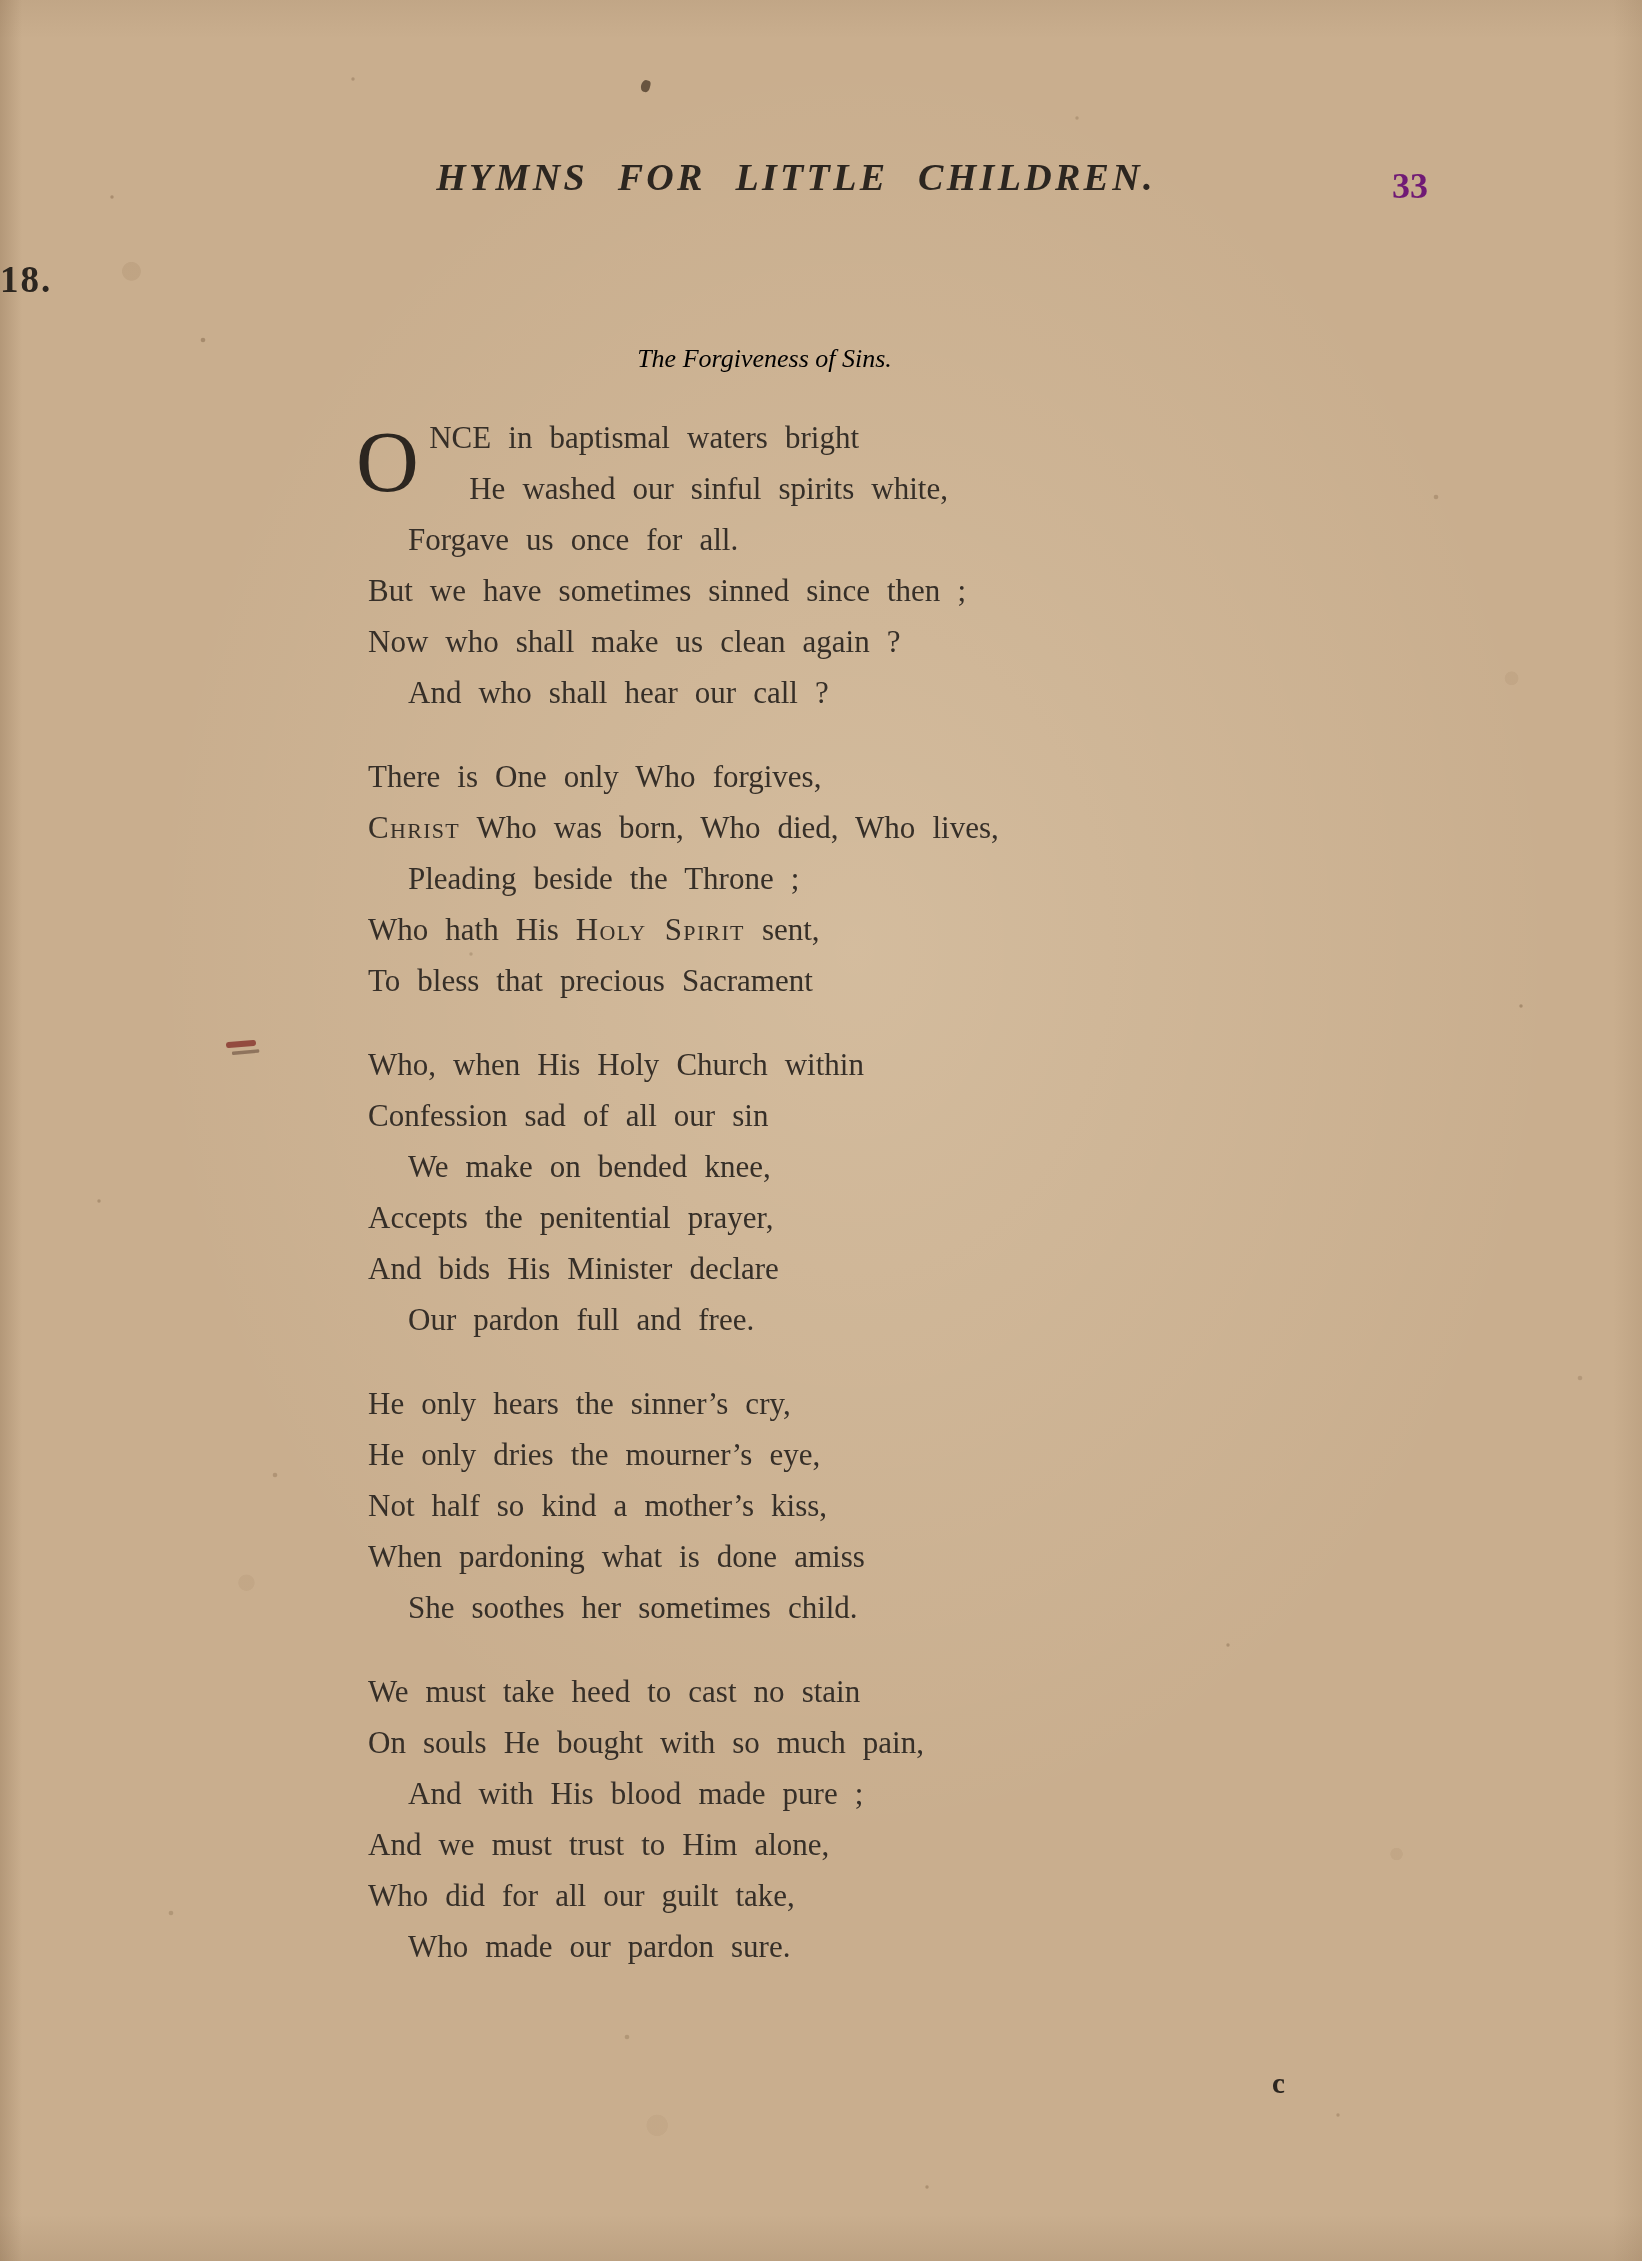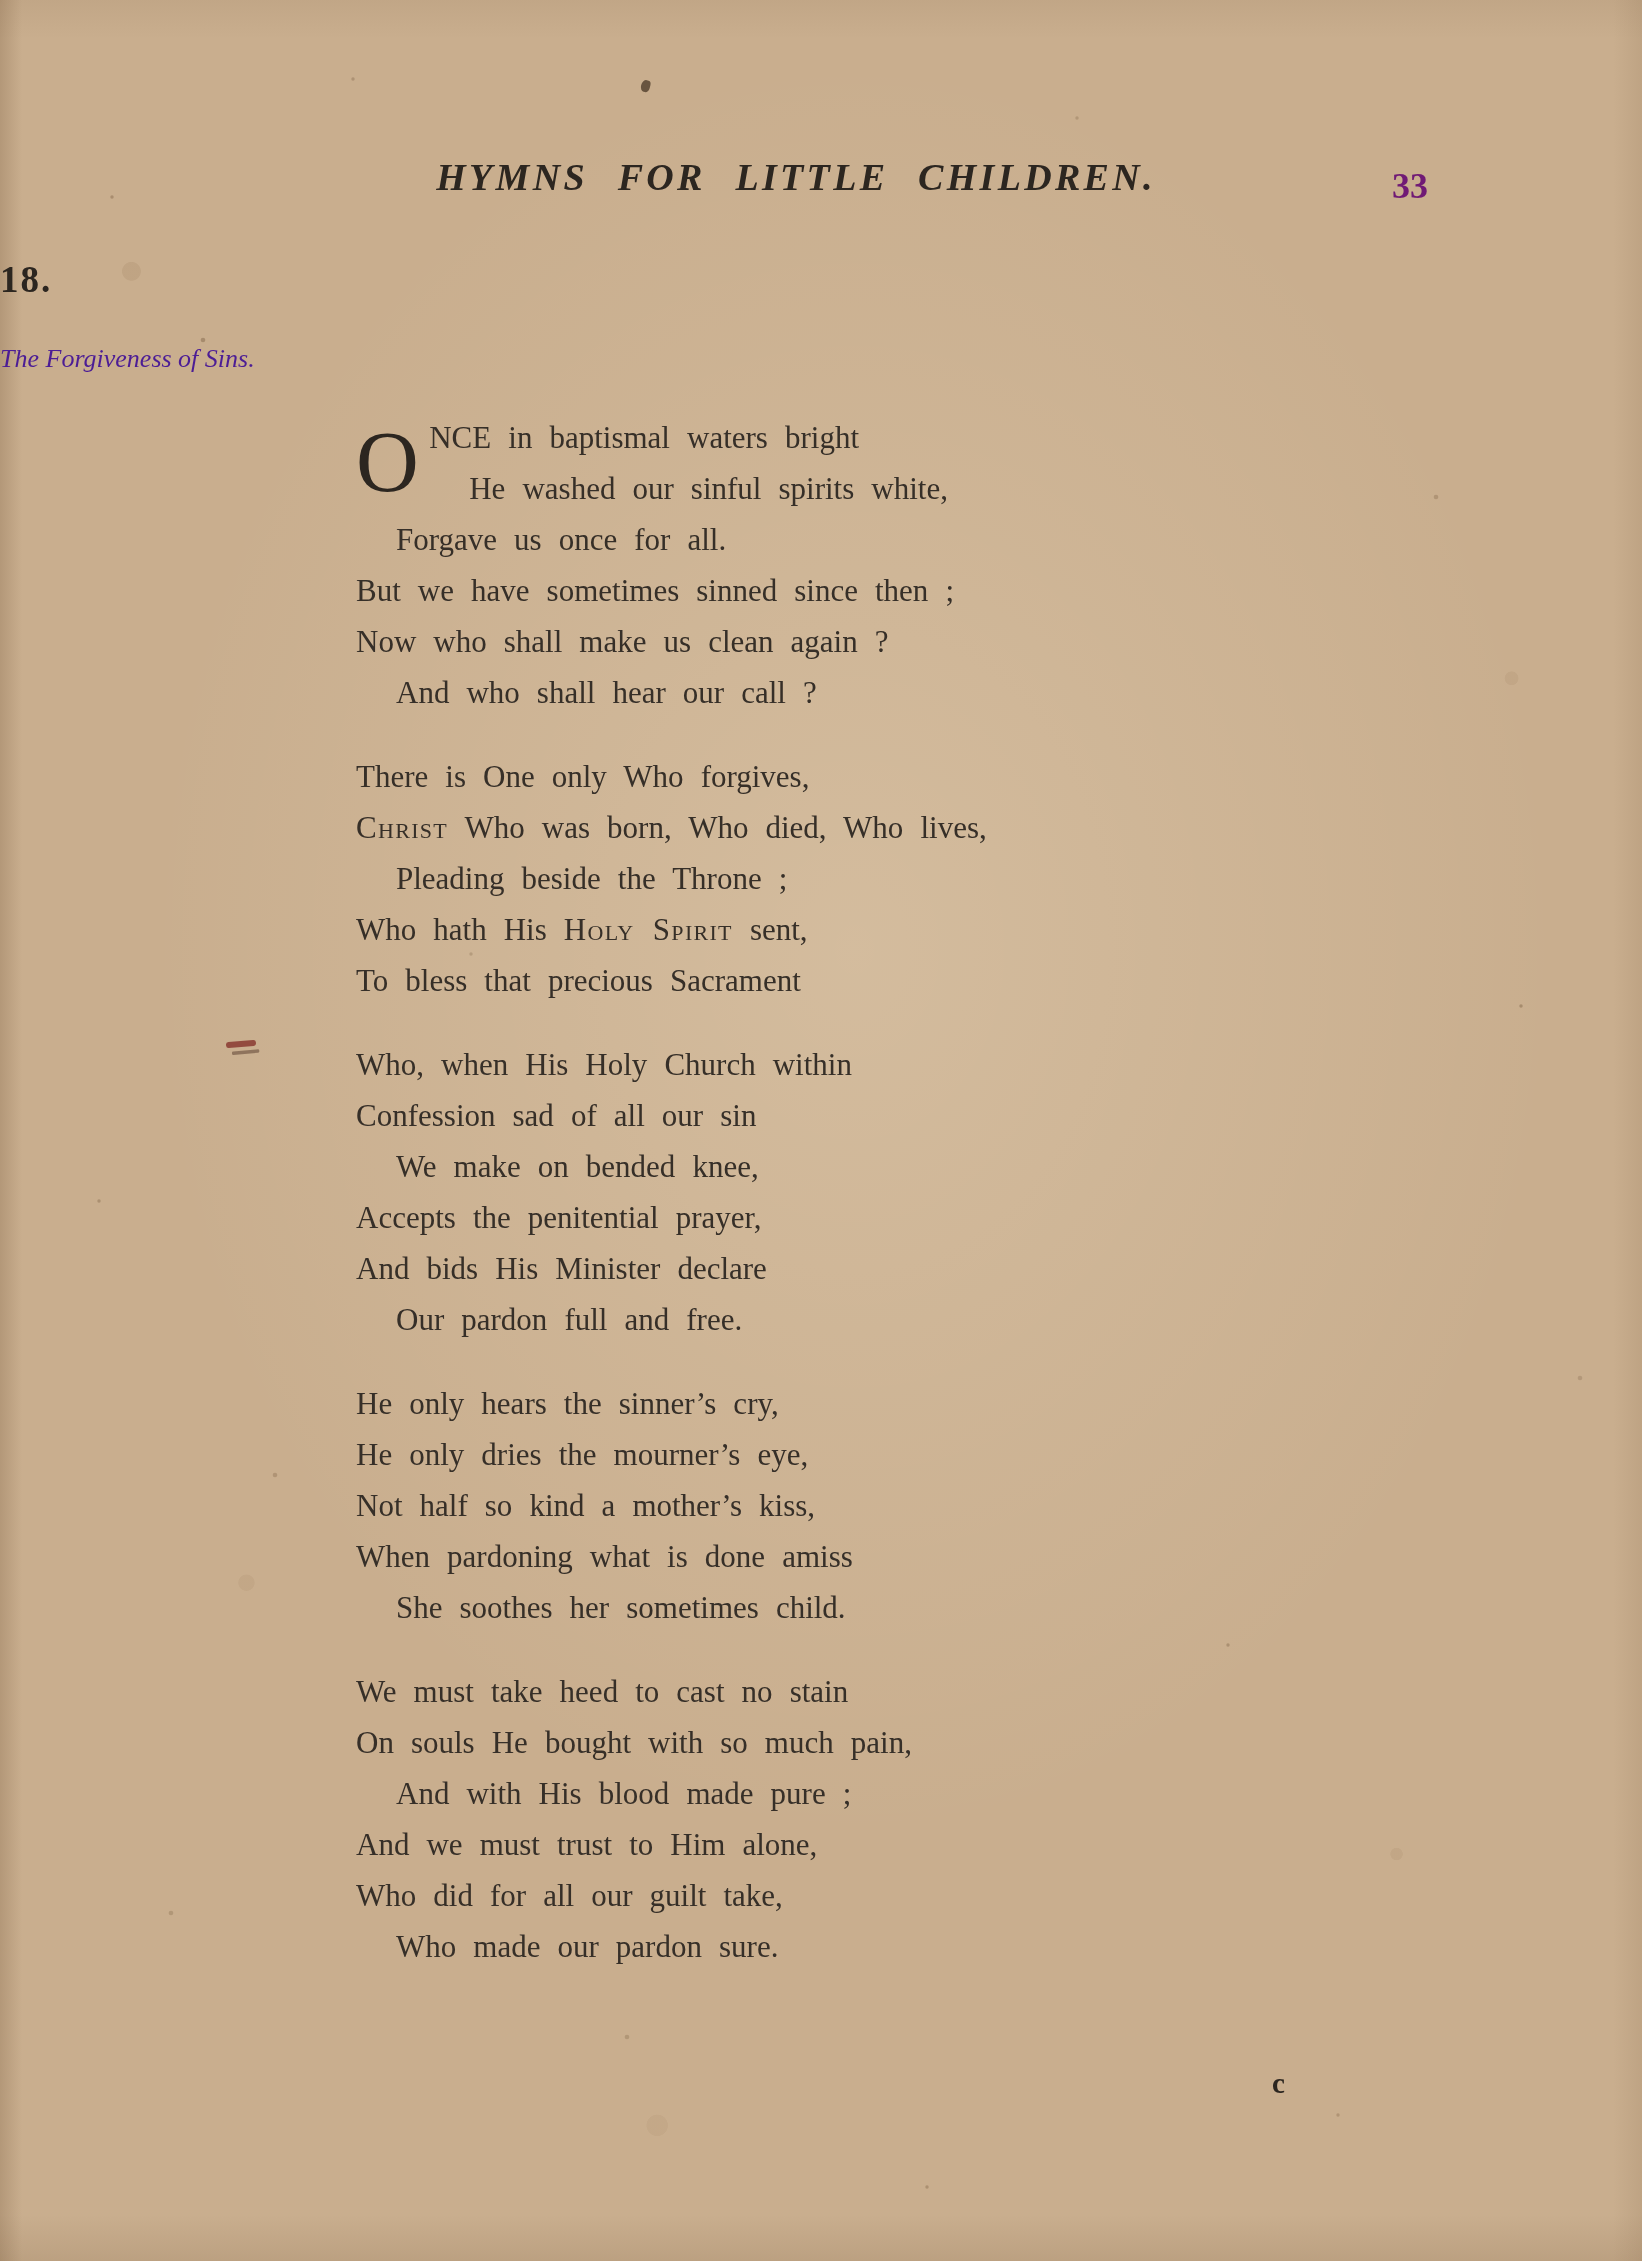--- a/index.html
+++ b/index.html
@@ -74,36 +74,36 @@
     position: absolute; top: 10.4px; right: 215px;
     font-size: 36px; font-weight: 700; color: #701a75;
   }
 
   
   .hymn-number {
     position: absolute; top: 258px; left: 0; right: 114px; text-align: left;
     font-size: 37px; font-weight: 700; letter-spacing: 2px; color: #2c2620;
   }
   .hymn-title {
-    position: absolute; top: 344px; left: 0; right: 114px; 
-    font-style: italic; font-size: 26px; color: #4c1d95;
+    position: absolute; top: 344px; left: 0; right: 114px; text-align: center;
+    font-style: italic; font-size: 26px; color: #000000;
   }
 
   
   .stanzas {
     position: absolute; top: 412px; left: 356px; width: 1044px;
     font-size: 31px; line-height: 51px; word-spacing: 0.30em; color: #362f28;
   }
   .stanza { margin-bottom: 33px; }
   .stanza::after { content: ""; display: block; clear: both; height: 0; }
   .drop-cap {
     float: left; font-size: 87px; line-height: 97px;
     margin: 1.3px 10.4px 0 0; color: #2c2620;
   }
-  .line { white-space: nowrap; }
+  .line { white-space: nowrap; margin-left: 12px; }
   .line.i1 { text-indent: 40px; }
   .sc { font-variant: small-caps; letter-spacing: 1.3px; }
 
   
   .signature-mark {
     position: absolute; left: 1272px; top: 2067px;
     font-size: 29px; font-weight: 700; color: #2c2620;
   }
 </style>
 </head>

